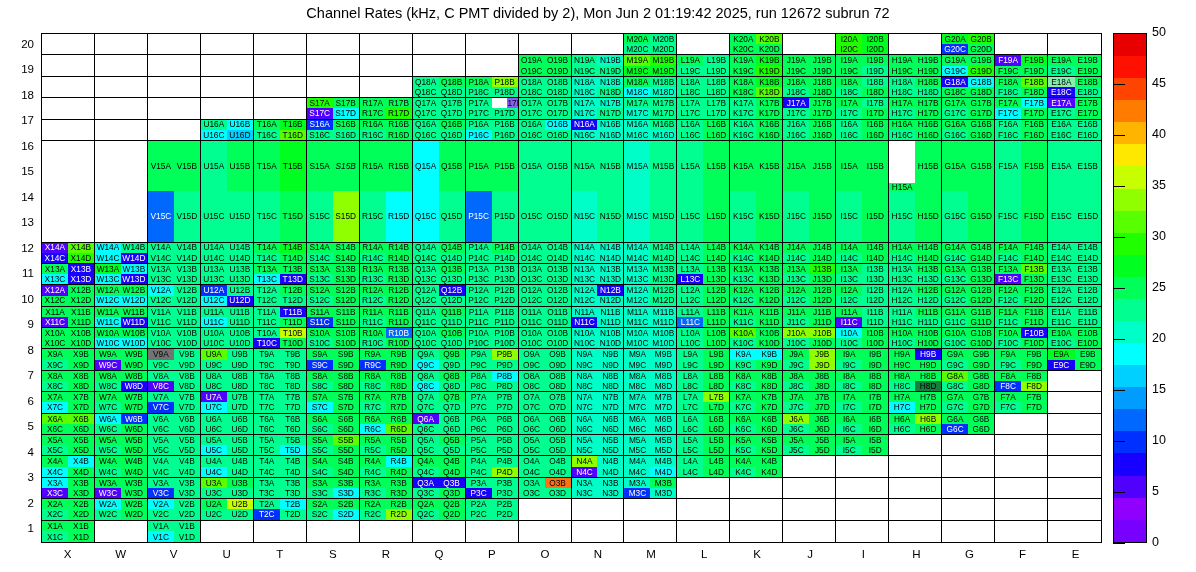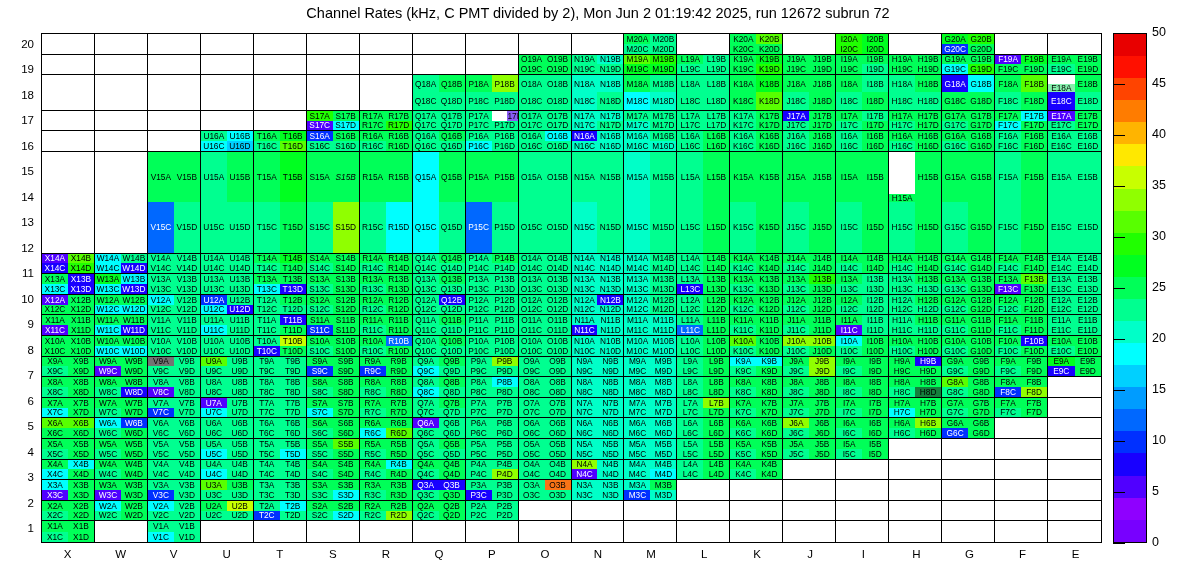--- a/index.html
+++ b/index.html
@@ -218,21 +218,21 @@
         <div class="sub" style="background: rgb(0, 255, 88); color: rgb(0, 0, 0);">G18C</div>
         <div class="sub" style="background: rgb(0, 255, 88); color: rgb(0, 0, 0);">G18D</div>
       </div>
       <div class="cell">
         <div class="sub" style="background: rgb(0, 255, 88); color: rgb(0, 0, 0);">F18A</div>
         <div class="sub" style="background: rgb(88, 255, 0); color: rgb(0, 0, 0);">F18B</div>
         <div class="sub" style="background: rgb(0, 255, 144); color: rgb(0, 0, 0);">F18C</div>
         <div class="sub" style="background: rgb(0, 255, 88); color: rgb(0, 0, 0);">F18D</div>
       </div>
       <div class="cell lastcol">
-        <div class="sub" style="background: #86efac; color: rgb(0, 0, 0); margin-top: 9px;">E18A</div>
+        <div class="sub" style="background: #86efac; color: rgb(0, 0, 0);">E18A</div>
         <div class="sub" style="background: rgb(0, 255, 88); color: rgb(0, 0, 0);">E18B</div>
         <div class="sub" style="background: rgb(24, 0, 255); color: rgb(255, 255, 255);">E18C</div>
         <div class="sub" style="background: rgb(0, 255, 144); color: rgb(0, 0, 0);">E18D</div>
       </div>
       <div class="cell empty"></div>
       <div class="cell empty"></div>
       <div class="cell empty"></div>
       <div class="cell empty"></div>
       <div class="cell empty"></div>
       <div class="cell">

